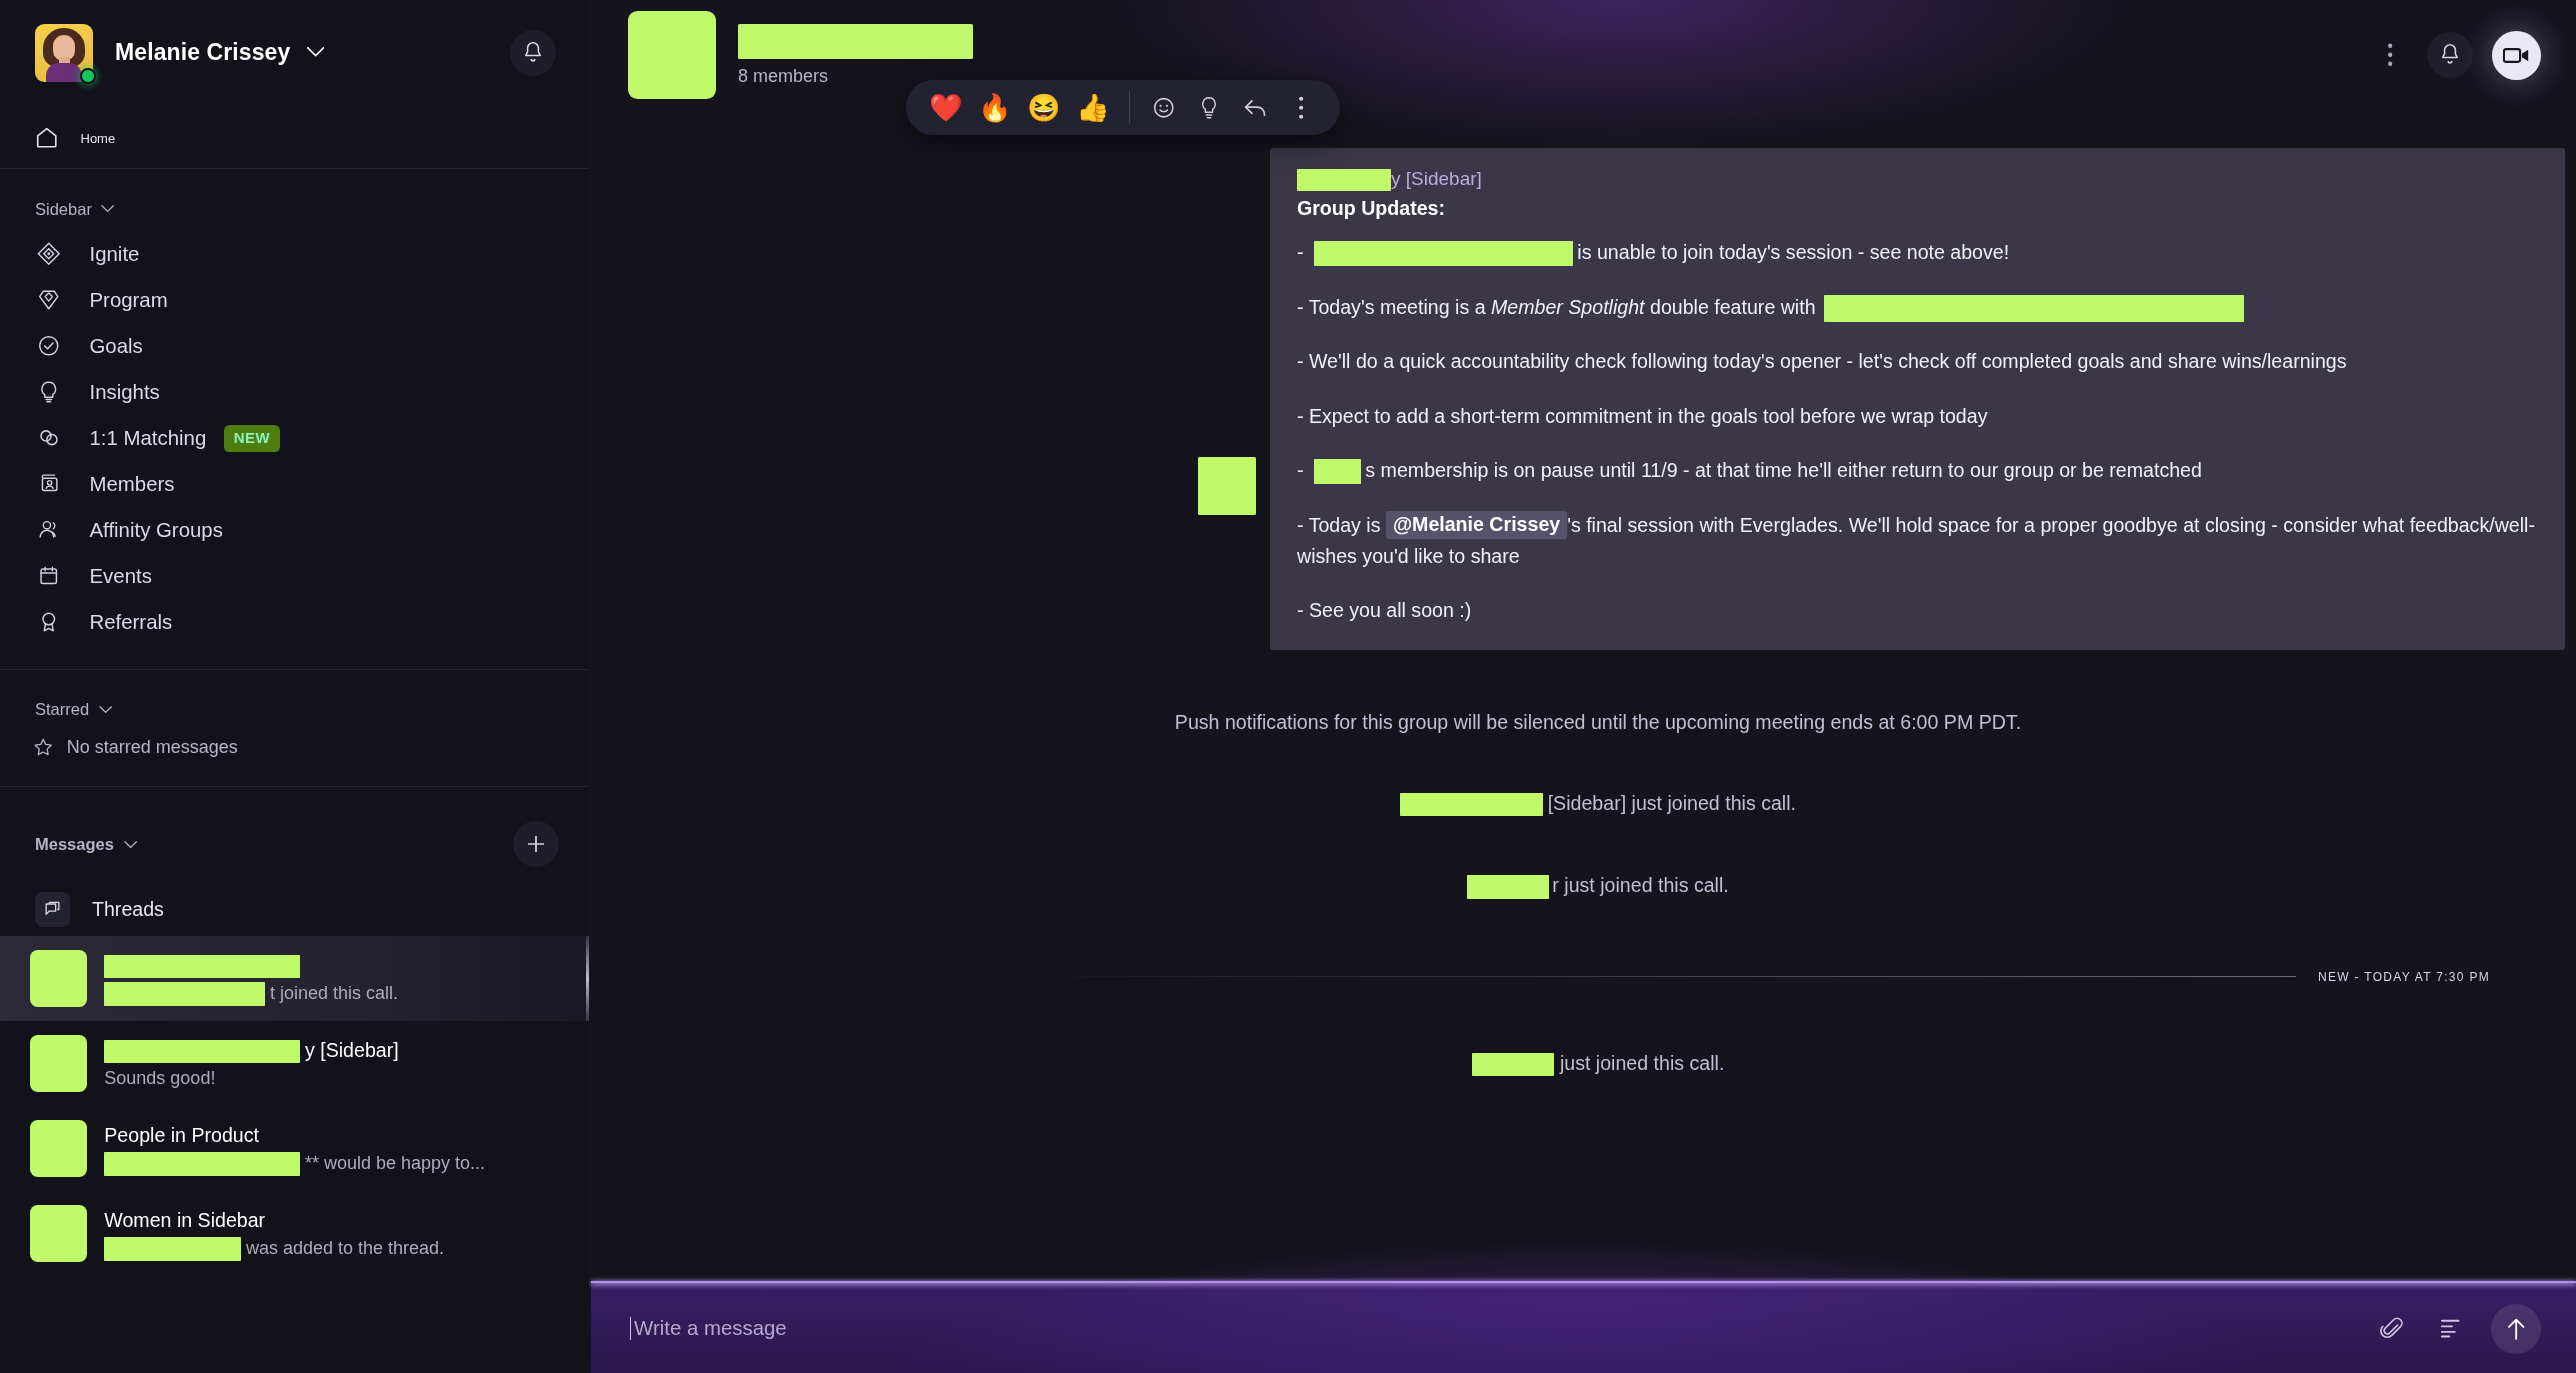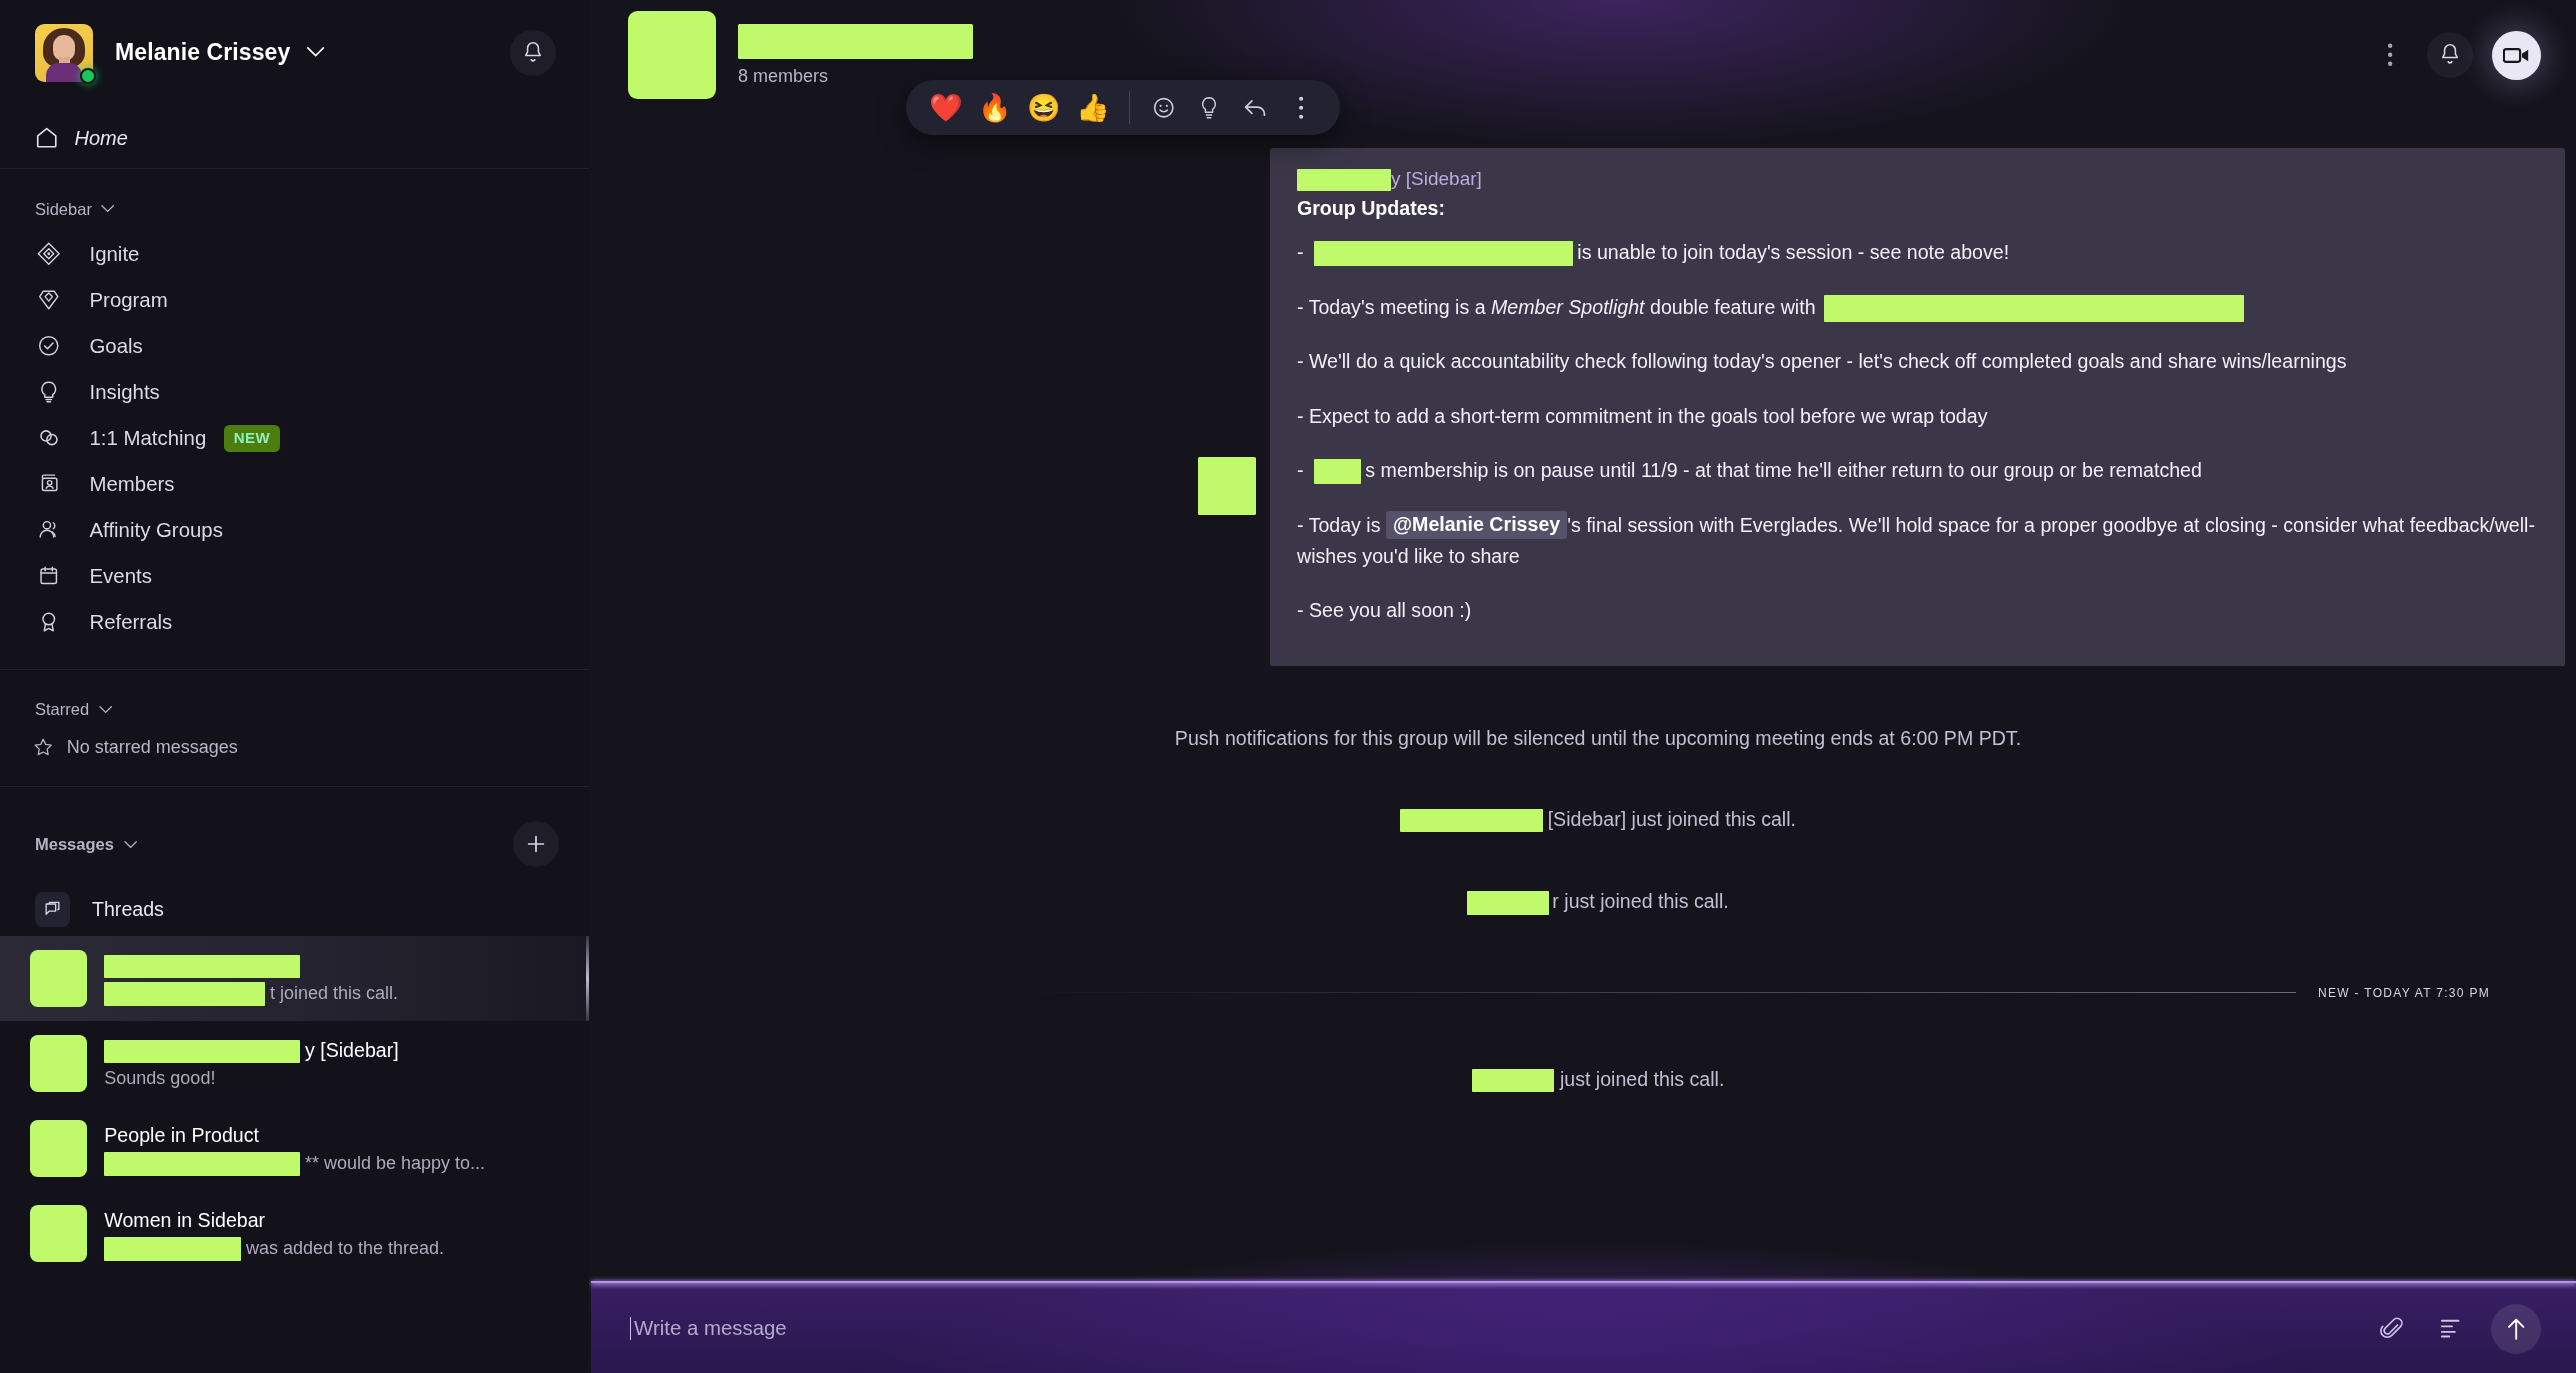--- a/index.html
+++ b/index.html
@@ -45,21 +45,21 @@
   .chev { display:inline-block; margin-left: 10.2px; vertical-align: 2.4px; }
   .bell-btn {
     margin-left: auto; width: 46px; height: 46px; border-radius: 50%;
     background: #1e1d28; display: flex; align-items: center; justify-content: center;
     border: none; cursor: pointer;
   }
   .sb-home {
     display: flex; align-items: center; padding: 0 35px; height: 60px;
     border-bottom: 0.8px solid #232230; cursor: pointer;
   }
-  .sb-home .lbl { margin-left: 16px; font-size: 20px; color: #e9e7f2; font-style: italic; }
+  .sb-home .lbl { margin-left: 22px; font-size: 13px; color: #e9e7f2; }
 
   .sb-section-hdr {
     padding: 31px 35px 12.6px 35px; font-size: 16.5px; color: #b7b3c6;
     display: flex; align-items: center; cursor: pointer;
   }
   .sb-section-hdr .chev { margin-left: 9.4px; vertical-align: 1.6px; }
 
   .nav-item {
     display: flex; align-items: center; height: 46px; padding: 0 35px;
     cursor: pointer;
@@ -169,21 +169,21 @@
   .msg-block { position: relative; margin: 38px 0 0 0; display:flex; }
   .msg-avatar-redact { position:absolute; left: 609px; width: 58px; height: 58px; background:#c0f96a; border-radius:1.6px;}
   .msg-bubble {
     margin-left: 681px; width: 1295px; background: #3b3748; border-radius: 3.1px;
     padding: 15.7px 27px 23.5px 27px;
     box-shadow: 0 0 0 0.8px rgba(255,255,255,.02);
   }
   .msg-author { font-size: 19px; color: #b9aee0; line-height: 30px; }
   .msg-h { font-size: 19.6px; font-weight: 700; color:#ffffff; margin: 3.1px 0 17.3px; }
   .msg-p { font-size: 19.6px; color: #f1eff7; line-height: 31px; margin-bottom: 23.5px; }
-  .msg-p:last-child { margin-bottom: 16px; }
+  .msg-p:last-child { margin-bottom: 0; }
   .msg-p em { font-style: italic; }
   .mention {
     background: #56526a; color:#ffffff; font-weight: 700;
     padding: 2.4px 7px 3.9px; border-radius: 3.1px;
   }
 
   .sys-note {
     text-align: center; font-size: 19.6px; color: #c3bfd3;
     margin: 61px 0 0 0; padding-left: 31px;
   }

